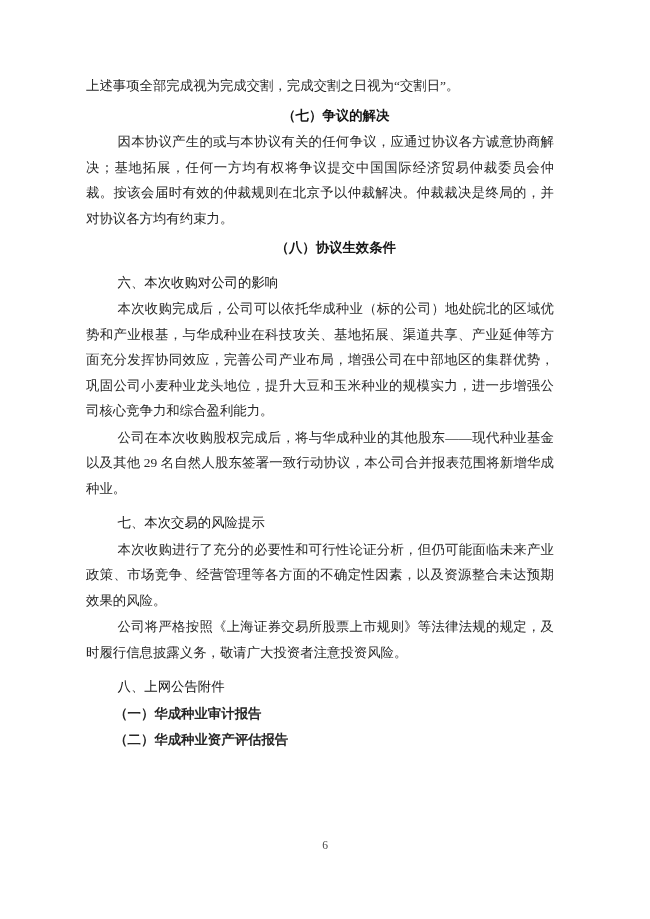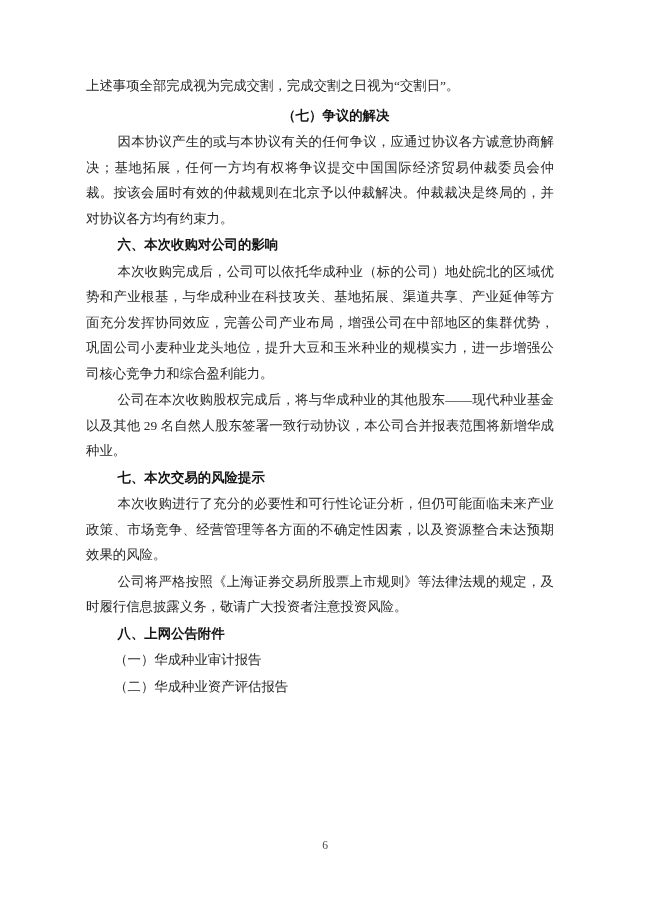--- a/index.html
+++ b/index.html
@@ -30,30 +30,31 @@
     text-indent: 0;
   }
   .h2 {
     margin: 4px 0 1px 0;
     font-weight: bold;
     color: #141414;
     text-indent: 2.35em;
     text-align: center;
   }
   .h1 {
-    margin: 1px 0 1px 0;
-    font-weight: bold;
+    margin: 9px 0 1px 0;
+    font-weight: normal;
     color: #141414;
     text-indent: 2.35em;
     text-align: left;
   }
   .attach {
     margin: 1px 0;
     text-indent: 2.1em;
     text-align: left;
+    font-weight: bold;
   }
   .footer-pagenum {
     position: absolute;
     top: 838px;
     left: 0;
     width: 650px;
     text-align: center;
     font-size: 11.5px;
     line-height: 14px;
     color: #454545;
@@ -63,20 +64,21 @@
 <body>
 
 <div class="page">
 
   <p class="para para-cont">上述事项全部完成视为完成交割，完成交割之日视为“交割日”。</p>
 
   <p class="h2">（七）争议的解决</p>
 
   <p class="para">因本协议产生的或与本协议有关的任何争议，应通过协议各方诚意协商解决；基地拓展，任何一方均有权将争议提交中国国际经济贸易仲裁委员会仲裁。按该会届时有效的仲裁规则在北京予以仲裁解决。仲裁裁决是终局的，并对协议各方均有约束力。</p>
 
+  <p class="h2">（八）协议生效条件</p>
 
 
   <p class="h1">六、本次收购对公司的影响</p>
 
   <p class="para">本次收购完成后，公司可以依托华成种业（标的公司）地处皖北的区域优势和产业根基，与华成种业在科技攻关、基地拓展、渠道共享、产业延伸等方面充分发挥协同效应，完善公司产业布局，增强公司在中部地区的集群优势，巩固公司小麦种业龙头地位，提升大豆和玉米种业的规模实力，进一步增强公司核心竞争力和综合盈利能力。</p>
 
   <p class="para">公司在本次收购股权完成后，将与华成种业的其他股东——现代种业基金以及其他 29 名自然人股东签署一致行动协议，本公司合并报表范围将新增华成种业。</p>
 
 
   <p class="h1">七、本次交易的风险提示</p>

